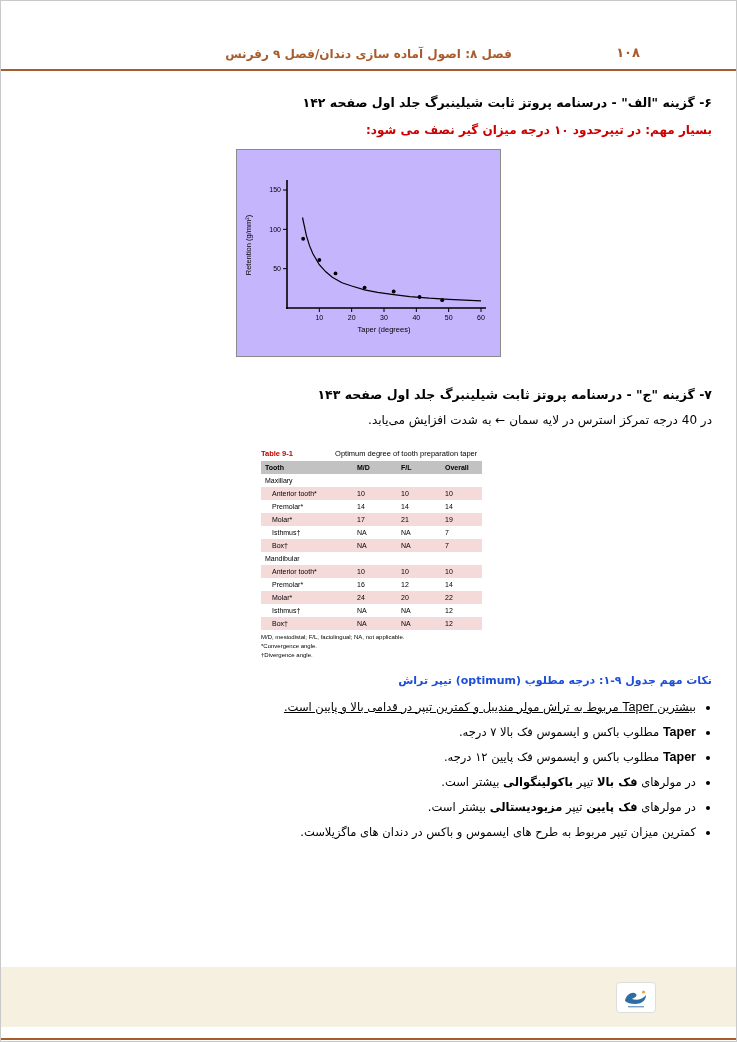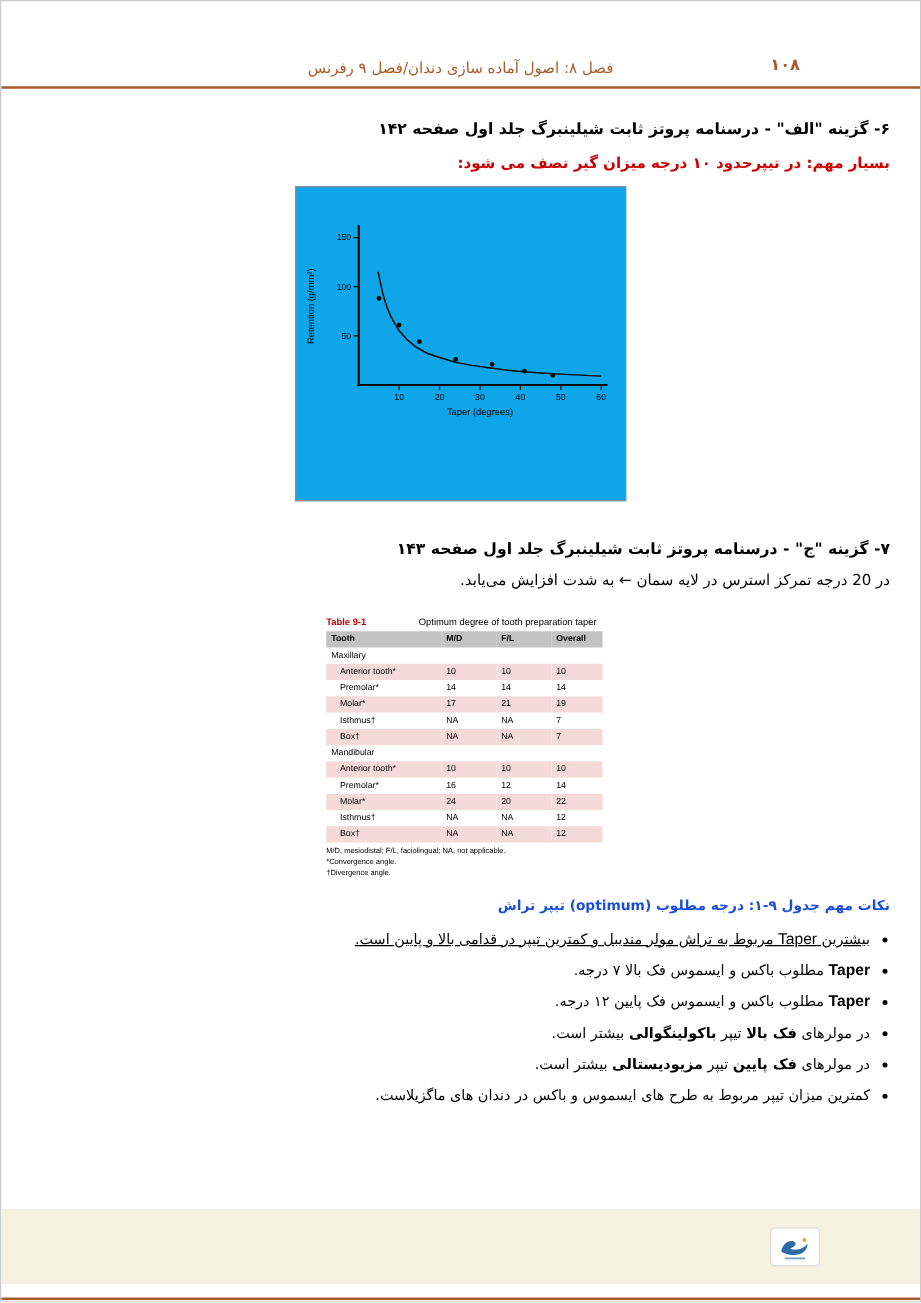--- a/index.html
+++ b/index.html
@@ -6,37 +6,37 @@
   html,body { background:#ffffff; }
   .page {
     position:relative; width:737px; height:1042px; margin:0 auto;
     background:#fff; border:1px solid #c9c9c9; overflow:hidden;
     font-family:"DejaVu Sans", sans-serif; color:#000;
   }
   
   .header { position:relative; height:68px; }
   .chapter-title {
     position:absolute; top:46px; left:0; width:100%; text-align:center;
-    color:#a85b2b; font-weight:normal; font-size:12px;
+    color:#a85b2b; font-weight:bold; font-size:12px;
   }
   .page-number {
     position:absolute; top:44px; right:96px;
     color:#a85b2b; font-weight:bold; font-size:13px;
   }
   .header-rule { height:2px; background:#a85b2b; width:100%; }
   
   .content { direction:rtl; text-align:right; padding:0 24px; }
   .item-title { margin-top:24px; font-size:12.5px; font-weight:bold; line-height:1.35; }
   .item-title.mt { margin-top:30px; }
   .red-note { margin-top:11px; font-size:12px; font-weight:bold; color:#cc0000; }
   .body-line { margin-top:9px; font-size:12px; }
   
   .chart-box {
-    margin:12px auto 0; width:265px; height:252px;
-    border:1px solid #8a8a8a; background:#0ea5e9; direction:ltr;
+    margin:12px auto 0; width:265px; height:208px;
+    border:1px solid #8a8a8a; background:#c4b5fd; direction:ltr;
   }
   .chart-box svg { display:block; font-family:"Liberation Sans", sans-serif; }
   
   .table-figure {
     direction:ltr; text-align:left;
     margin:22px 230px 0 238px; width:221px;
     font-family:"Liberation Sans", sans-serif;
   }
   .table-caption { font-size:7.5px; margin-bottom:3px; }
   .cap-label { color:#c00000; font-weight:bold; }
@@ -115,21 +115,21 @@
           <circle cx="82.33333333333334" cy="110.01333333333334" r="1.9" fill="#000"></circle>
           <circle cx="98.5" cy="123.38666666666667" r="1.9" fill="#000"></circle>
           <circle cx="127.6" cy="137.54666666666668" r="1.9" fill="#000"></circle>
           <circle cx="156.7" cy="141.48" r="1.9" fill="#000"></circle>
           <circle cx="182.56666666666666" cy="146.98666666666668" r="1.9" fill="#000"></circle>
           <circle cx="205.2" cy="150.13333333333333" r="1.9" fill="#000"></circle>
         </svg>
     </figure>
 
     <p class="item-title mt">۷- گزینه "ج" - درسنامه پروتز ثابت شیلینبرگ جلد اول صفحه ۱۴۳</p>
-    <p class="body-line">در 20 درجه تمرکز استرس در لایه سمان ← به شدت افزایش می‌یابد.</p>
+    <p class="body-line">در 40 درجه تمرکز استرس در لایه سمان ← به شدت افزایش می‌یابد.</p>
 
     <div class="table-figure">
       <div class="table-caption">
         <span class="cap-label">Table 9-1</span>
         <span class="cap-text">Optimum degree of tooth preparation taper</span>
       </div>
       <table class="data-table">
         <colgroup>
             <col style="width:92px">
             <col style="width:44px">

